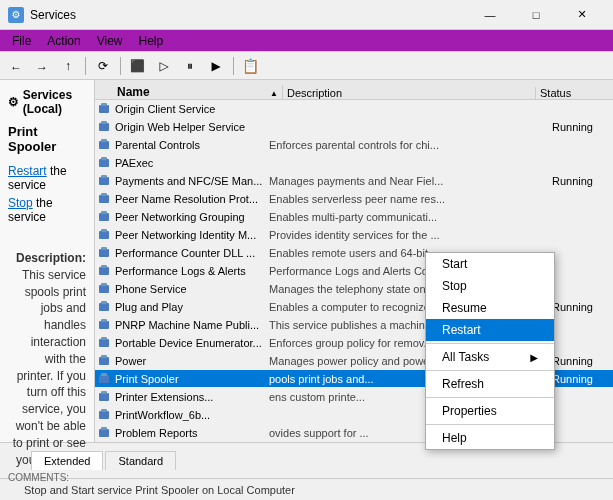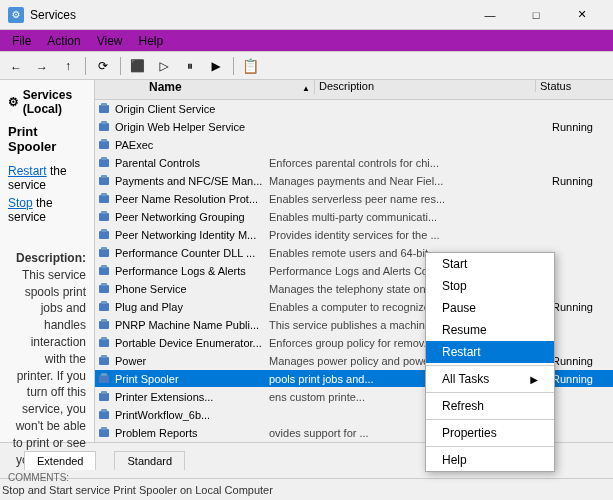--- a/index.html
+++ b/index.html
@@ -83,22 +83,21 @@
       display: flex;
       flex-direction: column;
       position: relative;
     }
 
     .services-header {
       display: flex;
       background: #e8e8e8;
       border-bottom: 1px solid #ccc;
       height: 20px;
-      align-items: flex-start;
-      padding-left: 32px;
+      align-items: flex-end;
     }
     .col-name { width: 170px; padding: 0 4px; font-weight: bold; font-size: 11px; border-right: 1px solid #ccc; display: flex; align-items: center; justify-content: space-between; }
     .col-desc { flex: 1; padding: 0 4px; font-weight: normal; font-size: 11px; border-right: 1px solid #ccc; }
     .col-status { width: 65px; padding: 0 4px; font-weight: normal; font-size: 11px; }
 
     .services-list { flex: 1; overflow-y: auto; }
     .service-row {
       display: flex;
       height: 18px;
       align-items: center;
@@ -140,41 +139,42 @@
     .status-bar {
       height: 36px;
       background: #f0f0f0;
       border-top: 1px solid #ccc;
       display: flex;
       align-items: center;
     }
     .tab-bar {
       display: flex;
       align-items: flex-end;
-      padding-left: 24px;
-      gap: 16px;
+      padding-left: 4px;
+      gap: 0;
+      margin-left: 27px;
     }
     .tab {
       padding: 3px 12px;
       border: 1px solid #ccc;
       border-bottom: none;
       background: #f0f0f0;
       cursor: pointer;
       font-size: 11px;
       margin-right: 2px;
     }
     .tab.active { background: white; }
 
     .bottom-bar {
       height: 22px;
       background: #f0f0f0;
       border-top: 1px solid #ccc;
       display: flex;
       align-items: center;
-      padding: 0 2px;
+      padding: 0 24px;
     }
     .bottom-text { font-size: 11px; color: #333; }
 
     
     ::-webkit-scrollbar { width: 12px; }
     ::-webkit-scrollbar-track { background: #f0f0f0; }
     ::-webkit-scrollbar-thumb { background: #c0c0c0; border: 2px solid #f0f0f0; }
 
     .up-arrow::after { content: '▲'; font-size: 8px; }
   </style>
@@ -272,33 +272,33 @@
     <div class="svc-desc"></div>
     <div class="svc-status">Running</div>
   </div>
         <div class="service-row">
     <div class="svc-icon">
       <svg width="14" height="14" viewBox="0 0 14 14">
         <rect x="2" y="3" width="10" height="8" rx="1" fill="#4a7abf"></rect>
         <rect x="4" y="1" width="6" height="3" rx="1" fill="#6a9abf"></rect>
       </svg>
     </div>
+    <div class="svc-name">Parental Controls</div>
+    <div class="svc-desc">Enforces parental controls for chi...</div>
+    <div class="svc-status"></div>
+  </div>
+        <div class="service-row">
+    <div class="svc-icon">
+      <svg width="14" height="14" viewBox="0 0 14 14">
+        <rect x="2" y="3" width="10" height="8" rx="1" fill="#4a7abf"></rect>
+        <rect x="4" y="1" width="6" height="3" rx="1" fill="#6a9abf"></rect>
+      </svg>
+    </div>
     <div class="svc-name">PAExec</div>
     <div class="svc-desc"></div>
-    <div class="svc-status"></div>
-  </div>
-        <div class="service-row">
-    <div class="svc-icon">
-      <svg width="14" height="14" viewBox="0 0 14 14">
-        <rect x="2" y="3" width="10" height="8" rx="1" fill="#4a7abf"></rect>
-        <rect x="4" y="1" width="6" height="3" rx="1" fill="#6a9abf"></rect>
-      </svg>
-    </div>
-    <div class="svc-name">Parental Controls</div>
-    <div class="svc-desc">Enforces parental controls for chi...</div>
     <div class="svc-status"></div>
   </div>
         <div class="service-row">
     <div class="svc-icon">
       <svg width="14" height="14" viewBox="0 0 14 14">
         <rect x="2" y="3" width="10" height="8" rx="1" fill="#4a7abf"></rect>
         <rect x="4" y="1" width="6" height="3" rx="1" fill="#6a9abf"></rect>
       </svg>
     </div>
     <div class="svc-name">Payments and NFC/SE Man...</div>
@@ -457,21 +457,20 @@
     </div>
     <div class="svc-name">Problem Reports</div>
     <div class="svc-desc">ovides support for ...</div>
     <div class="svc-status"></div>
   </div>
       </div>
 
     <div class="context-menu">
       <div class="ctx-item">Start</div>
       <div class="ctx-item">Stop</div>
-      <div class="ctx-item">Pause</div>
       <div class="ctx-item">Resume</div>
       <div class="ctx-item highlighted">Restart</div>
       <div class="ctx-separator"></div>
       <div class="ctx-item">All Tasks <span class="ctx-arrow">▶</span></div>
       <div class="ctx-separator"></div>
       <div class="ctx-item">Refresh</div>
       <div class="ctx-separator"></div>
       <div class="ctx-item">Properties</div>
       <div class="ctx-separator"></div>
       <div class="ctx-item">Help</div>

